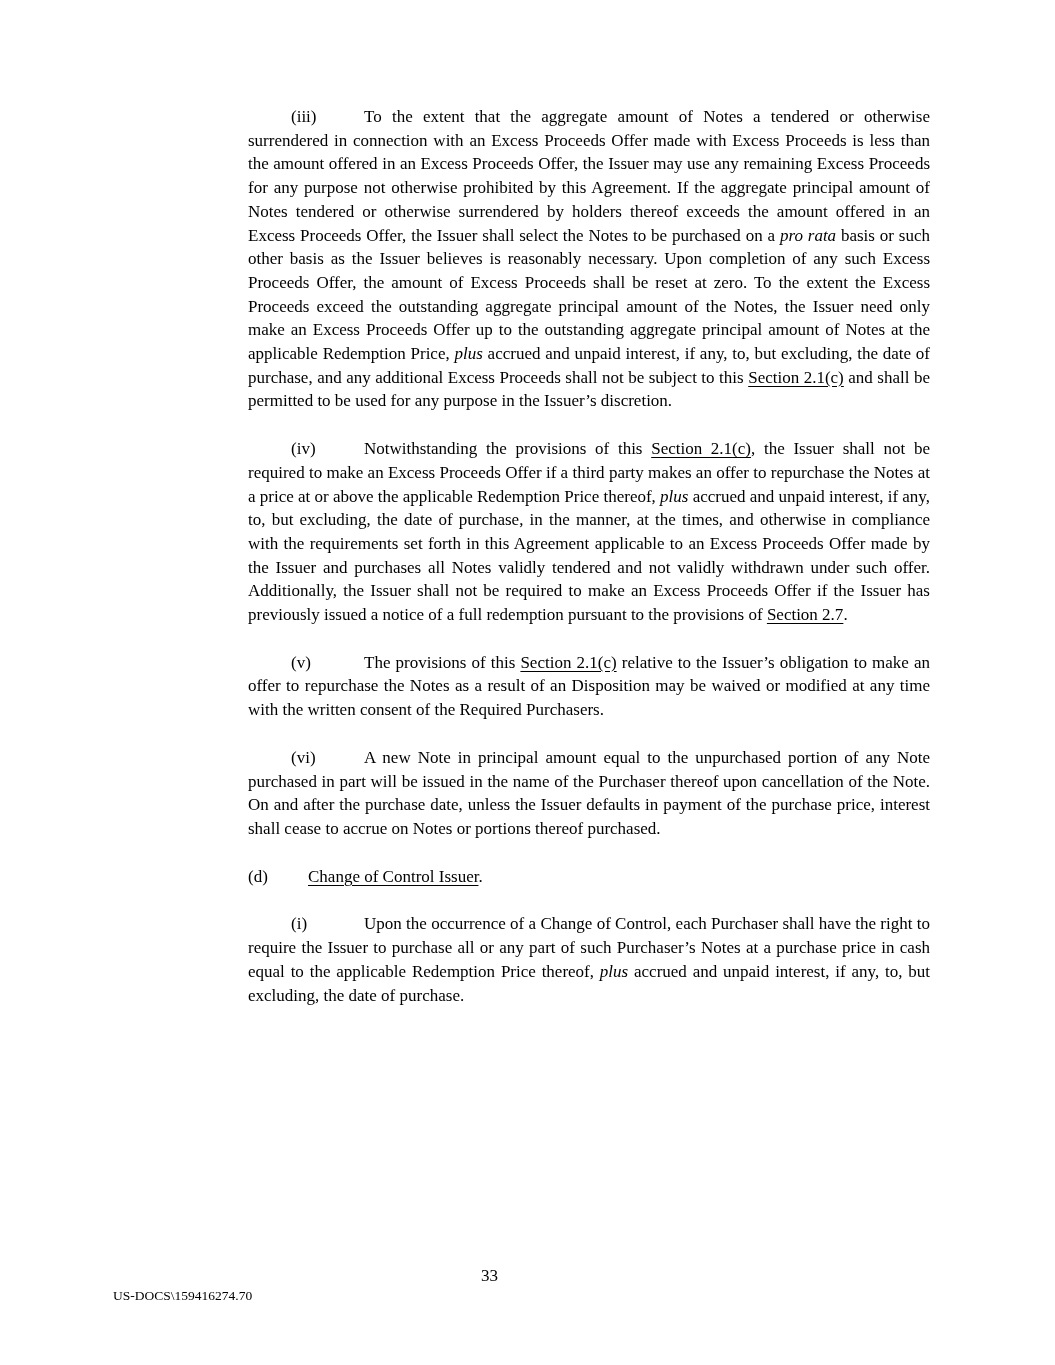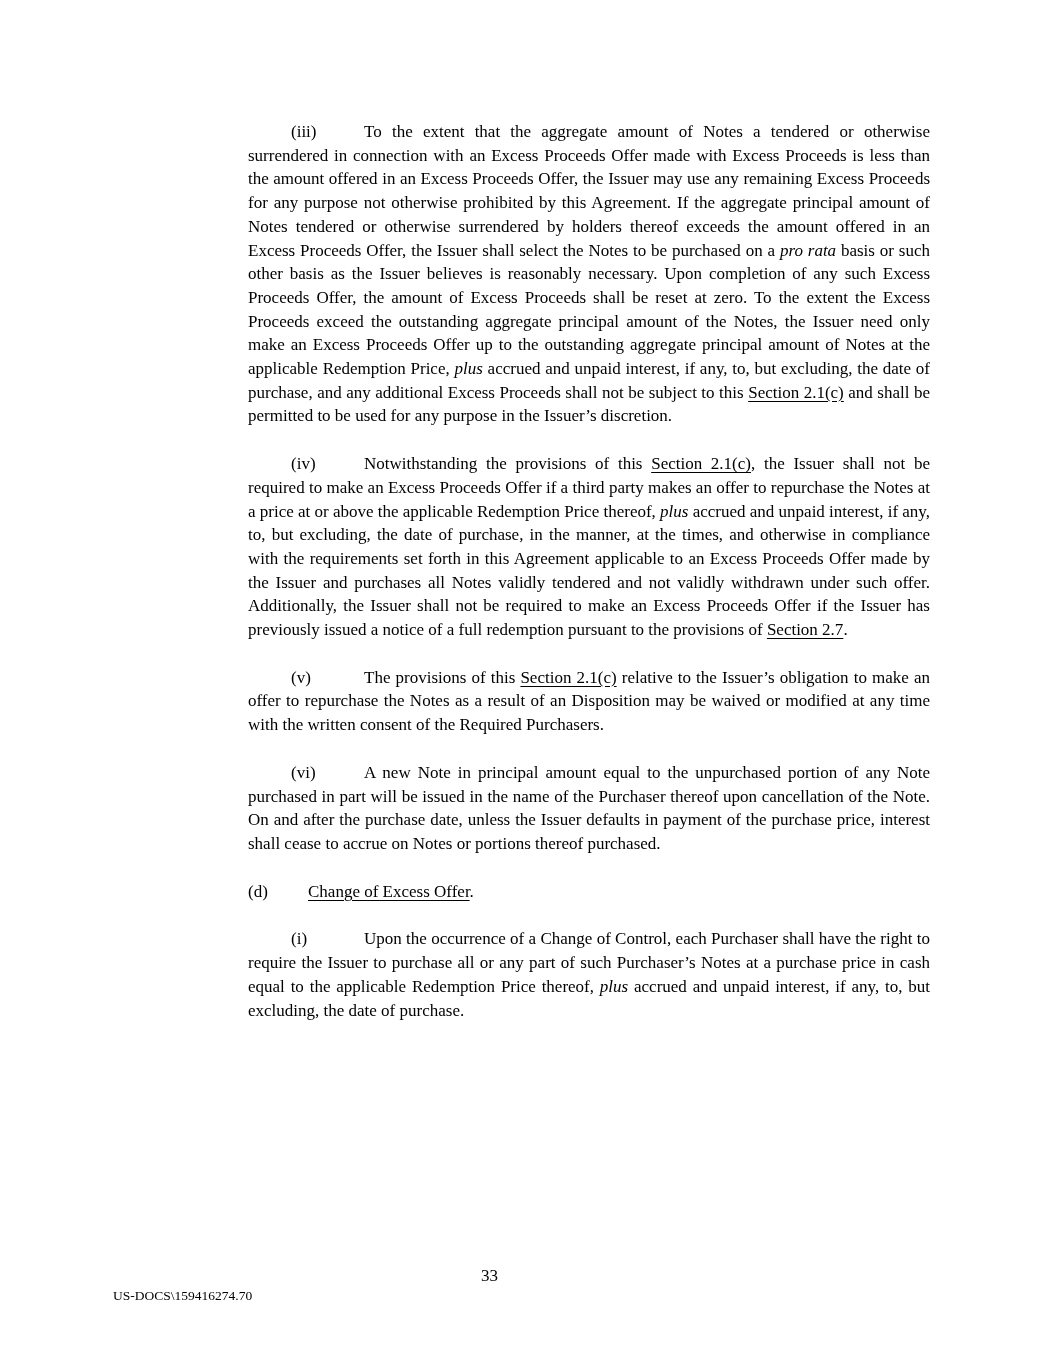--- a/index.html
+++ b/index.html
@@ -8,21 +8,21 @@
     width: 1055px;
     height: 1365px;
     background: #ffffff;
     color: #000000;
     font-family: "Liberation Serif", serif;
     overflow: hidden;
   }
   .content {
     position: absolute;
     left: 248px;
-    top: 120px;
+    top: 105px;
     width: 682px;
   }
   .par {
     margin: 0 0 24px 0;
     font-size: 17px;
     line-height: 23.7px;
     text-align: justify;
     text-indent: 43px;
   }
   .par .par-num {
@@ -54,18 +54,18 @@
 </style>
 </head>
 <body>
 
 <div class="page">
   <div class="content">
       <p class="par"><span class="par-num">(iii)</span><span class="par-text"><span class="seg-normal">To the extent that the aggregate amount of Notes a tendered or otherwise surrendered in connection with an Excess Proceeds Offer made with Excess Proceeds is less than the amount offered in an Excess Proceeds Offer, the Issuer may use any remaining Excess Proceeds for any purpose not otherwise prohibited by this Agreement. If the aggregate principal amount of Notes tendered or otherwise surrendered by holders thereof exceeds the amount offered in an Excess Proceeds Offer, the Issuer shall select the Notes to be purchased on a </span><span class="seg-italic">pro rata</span><span class="seg-normal"> basis or such other basis as the Issuer believes is reasonably necessary. Upon completion of any such Excess Proceeds Offer, the amount of Excess Proceeds shall be reset at zero. To the extent the Excess Proceeds exceed the outstanding aggregate principal amount of the Notes, the Issuer need only make an Excess Proceeds Offer up to the outstanding aggregate principal amount of Notes at the applicable Redemption Price, </span><span class="seg-italic">plus</span><span class="seg-normal"> accrued and unpaid interest, if any, to, but excluding, the date of purchase, and any additional Excess Proceeds shall not be subject to this </span><span class="seg-underline">Section 2.1(c)</span><span class="seg-normal"> and shall be permitted to be used for any purpose in the Issuer’s discretion.</span></span></p>
       <p class="par"><span class="par-num">(iv)</span><span class="par-text"><span class="seg-normal">Notwithstanding the provisions of this </span><span class="seg-underline">Section 2.1(c)</span><span class="seg-normal">, the Issuer shall not be required to make an Excess Proceeds Offer if a third party makes an offer to repurchase the Notes at a price at or above the applicable Redemption Price thereof, </span><span class="seg-italic">plus</span><span class="seg-normal"> accrued and unpaid interest, if any, to, but excluding, the date of purchase, in the manner, at the times, and otherwise in compliance with the requirements set forth in this Agreement applicable to an Excess Proceeds Offer made by the Issuer and purchases all Notes validly tendered and not validly withdrawn under such offer. Additionally, the Issuer shall not be required to make an Excess Proceeds Offer if the Issuer has previously issued a notice of a full redemption pursuant to the provisions of </span><span class="seg-underline">Section 2.7</span><span class="seg-normal">.</span></span></p>
       <p class="par"><span class="par-num">(v)</span><span class="par-text"><span class="seg-normal">The provisions of this </span><span class="seg-underline">Section 2.1(c)</span><span class="seg-normal"> relative to the Issuer’s obligation to make an offer to repurchase the Notes as a result of an Disposition may be waived or modified at any time with the written consent of the Required Purchasers.</span></span></p>
       <p class="par"><span class="par-num">(vi)</span><span class="par-text"><span class="seg-normal">A new Note in principal amount equal to the unpurchased portion of any Note purchased in part will be issued in the name of the Purchaser thereof upon cancellation of the Note. On and after the purchase date, unless the Issuer defaults in payment of the purchase price, interest shall cease to accrue on Notes or portions thereof purchased.</span></span></p>
-      <p class="par heading"><span class="par-num">(d)</span><span class="par-text"><span class="seg-underline">Change of Excess Offer</span><span class="seg-normal">.</span></span></p>
+      <p class="par heading"><span class="par-num">(d)</span><span class="par-text"><span class="seg-underline">Change of Control Issuer</span><span class="seg-normal">.</span></span></p>
       <p class="par"><span class="par-num">(i)</span><span class="par-text"><span class="seg-normal">Upon the occurrence of a Change of Control, each Purchaser shall have the right to require the Issuer to purchase all or any part of such Purchaser’s Notes at a purchase price in cash equal to the applicable Redemption Price thereof, </span><span class="seg-italic">plus</span><span class="seg-normal"> accrued and unpaid interest, if any, to, but excluding, the date of purchase.</span></span></p>
     </div>
   <div class="footer-page-num">33</div>
   <div class="footer-doc-id">US-DOCS\159416274.70</div>
 </div>
 
 </body></html>

